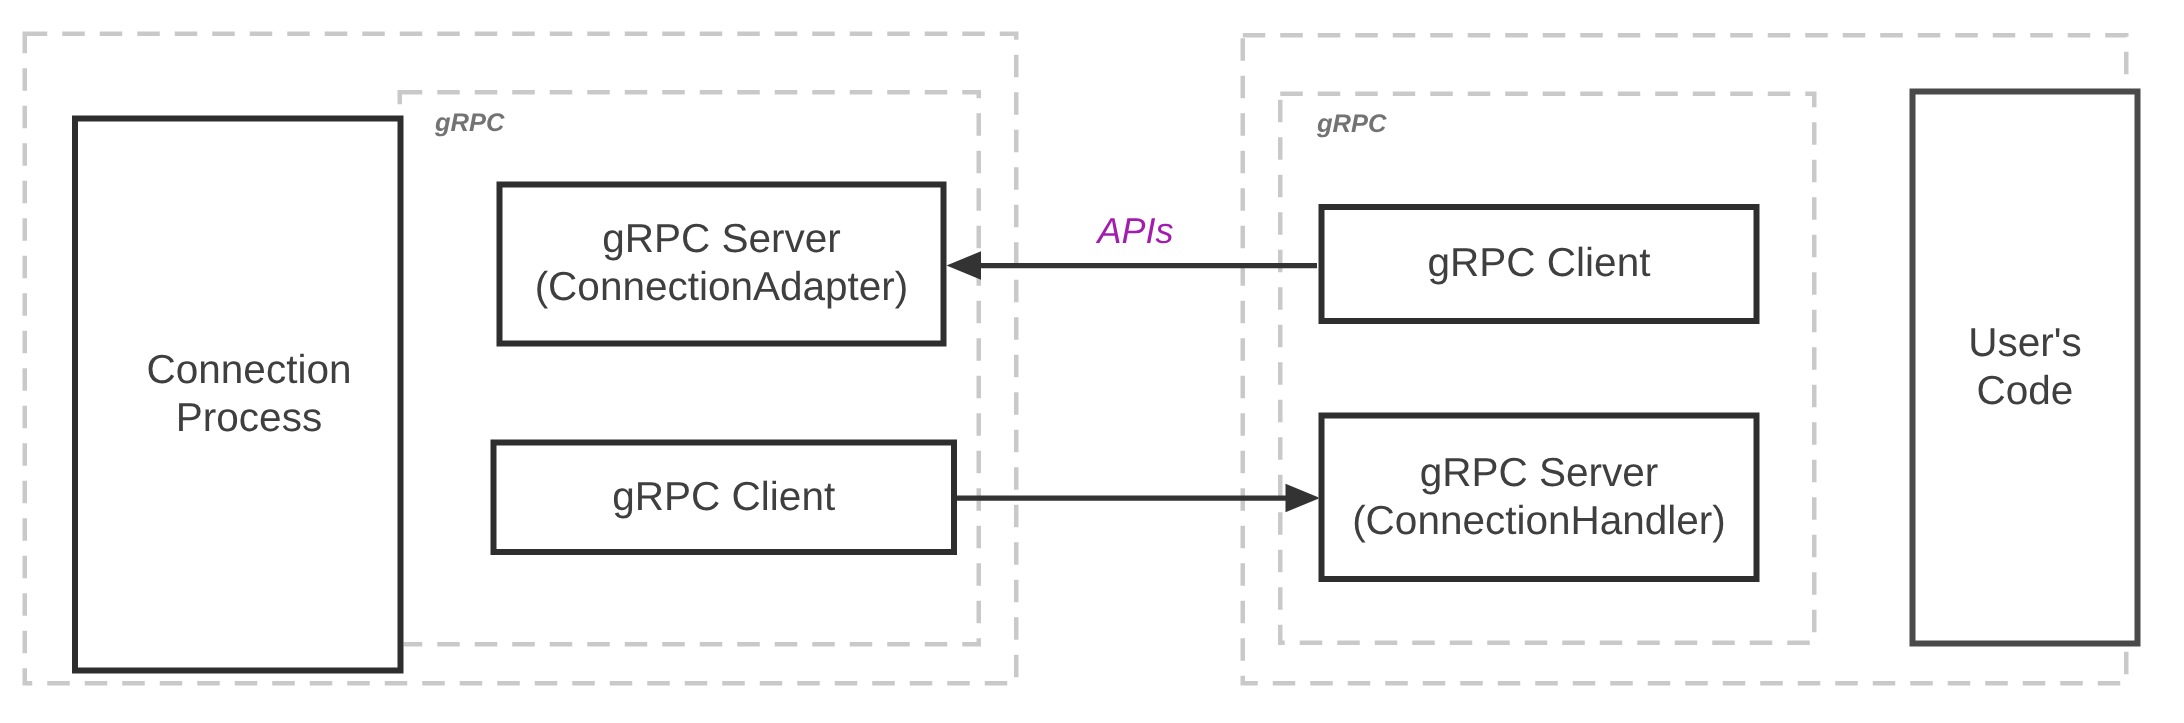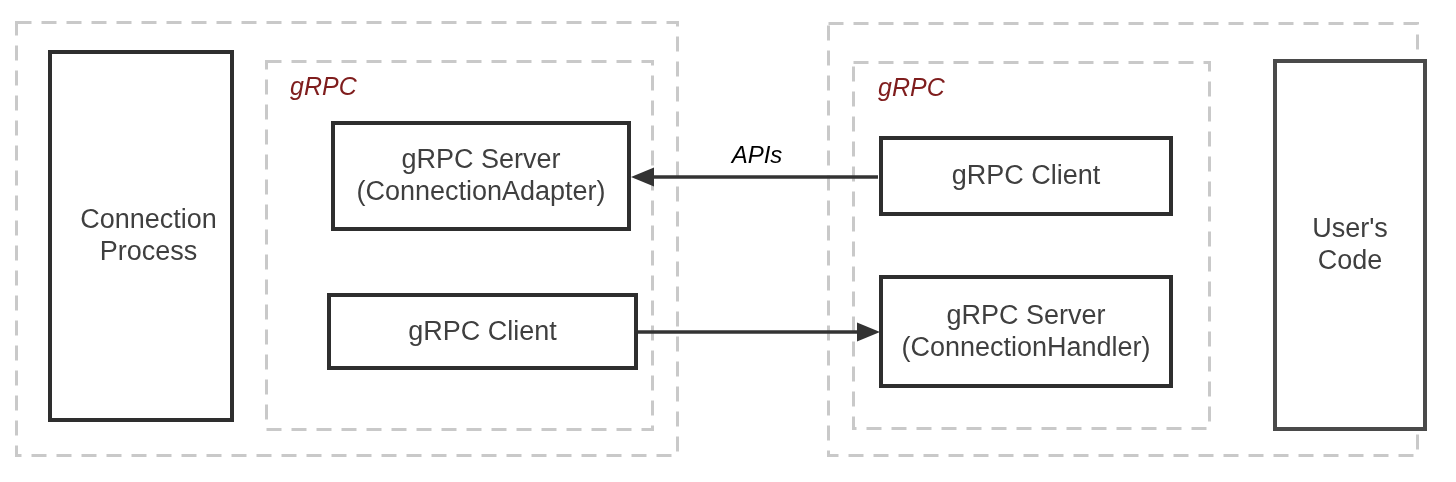--- a/index.html
+++ b/index.html
@@ -29,41 +29,41 @@
     background: #ffffff;
     border: 4px solid #2e2e2e;
     display: flex;
     align-items: center;
     justify-content: center;
     text-align: center;
     font-size: 27px;
     line-height: 1.18;
     white-space: pre-line;
   }
-  .process-box      { left: 48px;   top: 50px;  width: 186px; height: 372px; padding-left: 15px; }
+  .process-box      { left: 48px;   top: 77px;  width: 221px; height: 372px; padding-left: 15px; }
   .server-adapter   { left: 331px;  top: 121px; width: 300px; height: 110px; }
   .client-left      { left: 327px;  top: 293px; width: 311px; height: 77px;  }
   .client-right     { left: 879px;  top: 136px; width: 294px; height: 80px;  }
   .server-handler   { left: 879px;  top: 275px; width: 294px; height: 113px; }
   .users-code-box   { left: 1273px; top: 59px;  width: 154px; height: 372px; border-color: #4a4a4a; border-width: 4px; }
   .grpc-title {
     position: absolute;
-    font-size: 25px;
+    font-size: 17px;
     font-style: italic;
-    font-weight: normal;
-    color: #7f1d1d;
+    font-weight: bold;
+    color: #737373;
   }
   .grpc-title-left  { left: 290px; top: 72px; }
   .grpc-title-right { left: 878px; top: 73px; }
   .arrow-label {
     position: absolute;
     font-size: 24px;
     font-style: italic;
     text-align: center;
-    color: #000000;
+    color: #a21caf;
   }
   .apis-label      { left: 700px; top: 141px; width: 114px; }
   .callbacks-label { left: 686px; top: 296px; width: 142px; }
 </style>
 </head>
 <body>
 
 <div class="canvas">
 
   <svg class="overlay" viewBox="0 0 1456 482">

